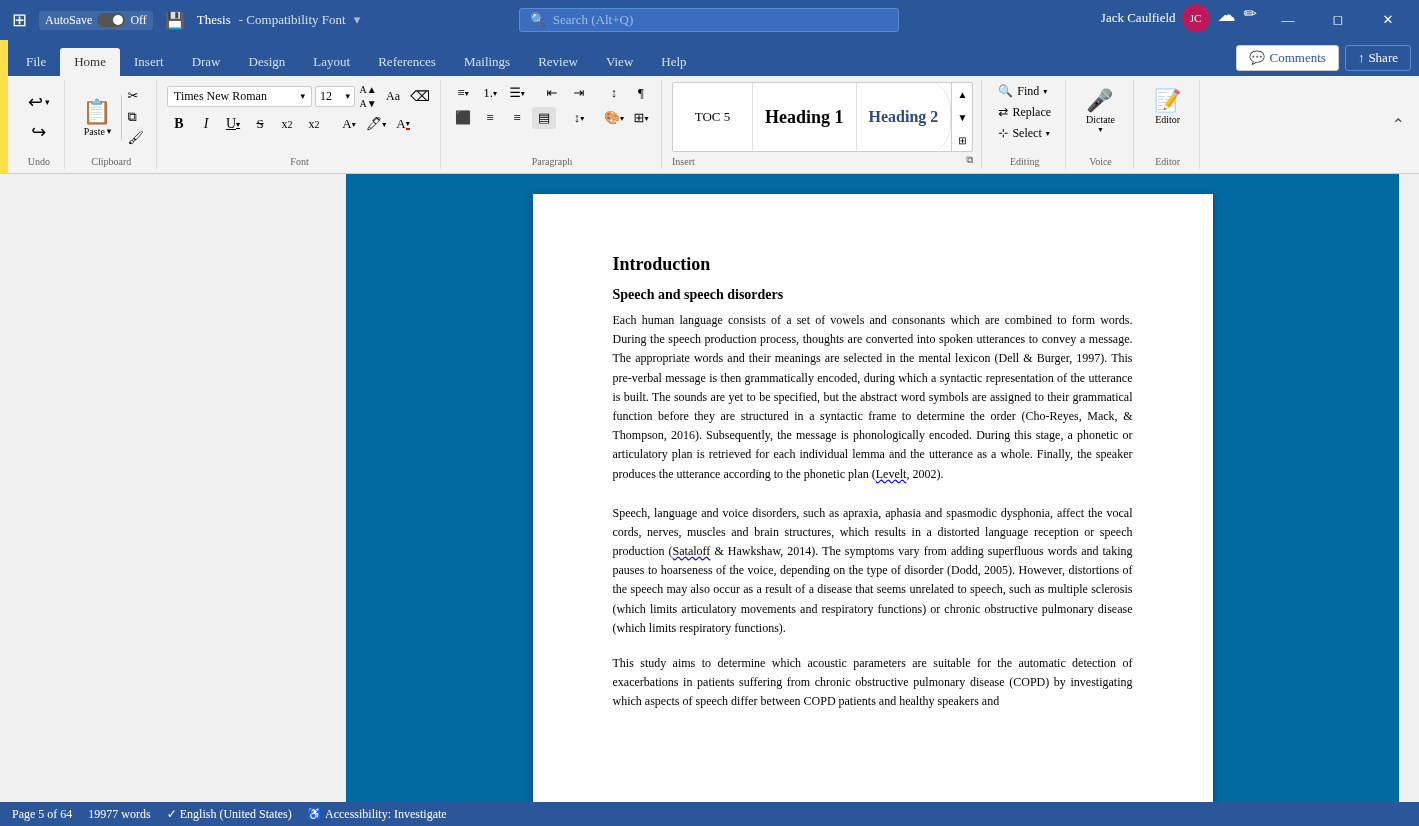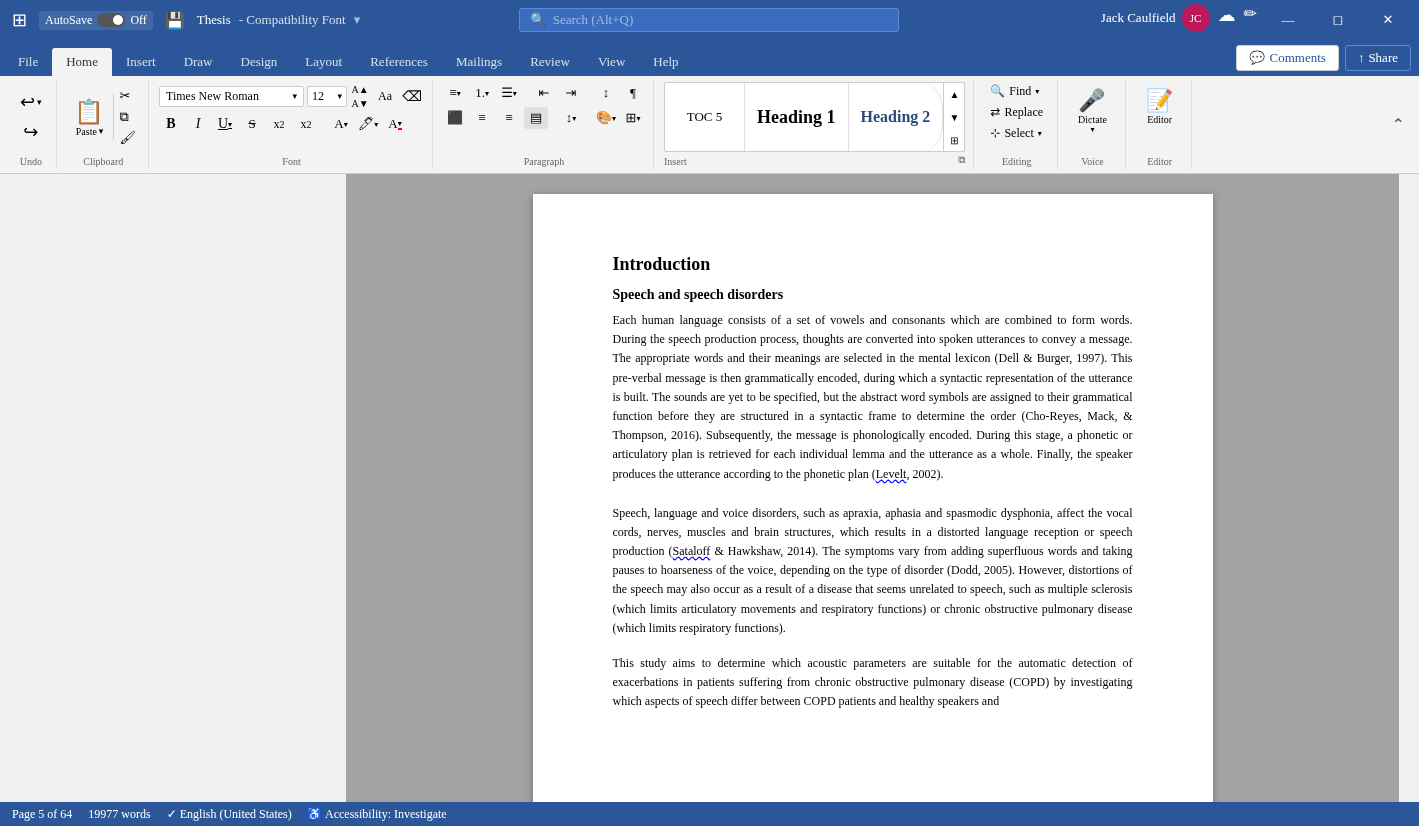--- a/index.html
+++ b/index.html
@@ -67,23 +67,24 @@
       width: 10px; height: 10px;
       background: white;
       border-radius: 50%;
     }
     .title-text { font-size: 13px; color: white; }
     .user-info { display: flex; align-items: center; gap: 6px; font-size: 13px; color: white; }
     .avatar { width: 28px; height: 28px; border-radius: 50%; background: #be185d; display: flex; align-items: center; justify-content: center; font-size: 11px; color: white; overflow: hidden; }
 
     
     .ribbon {
-      background: #c4b5fd;
+      background: #fde047;
       border-bottom: 1px solid #ccc;
       flex-shrink: 0;
+      padding-left: 8px;
     }
     .ribbon-tabs {
       display: flex;
       background: #2b579a;
       padding: 0 4px;
       height: 36px;
       align-items: flex-end;
     }
     .ribbon-tab {
       padding: 6px 14px;
@@ -202,21 +203,21 @@
       flex: 1;
       overflow: hidden;
     }
     .sidebar-left {
       width: 346px;
       background: #f0f0f0;
       flex-shrink: 0;
     }
     .doc-area {
       flex: 1;
-      background: #a3a3a3;
+      background: #0369a1;
       overflow-y: auto;
       display: flex;
       flex-direction: column;
       align-items: center;
       padding: 20px 0;
     }
     .doc-page {
       background: white;
       width: 680px;
       min-height: 900px;

